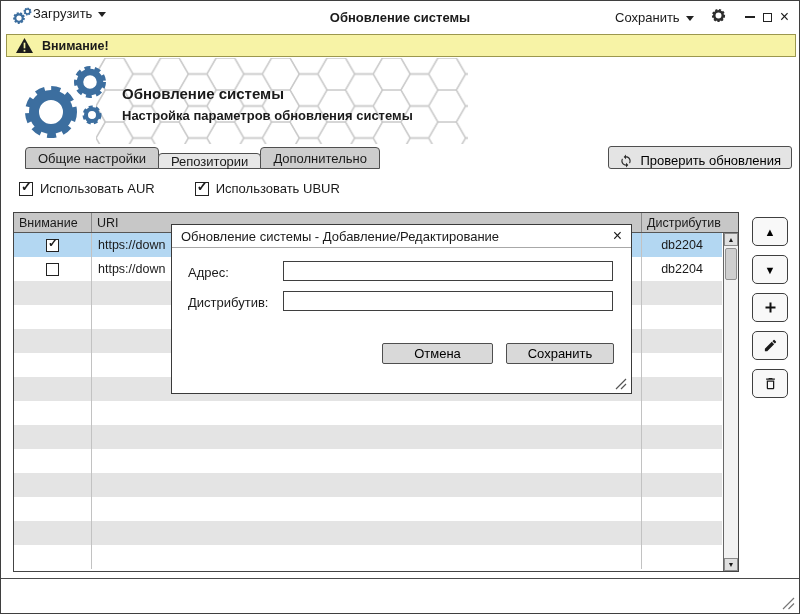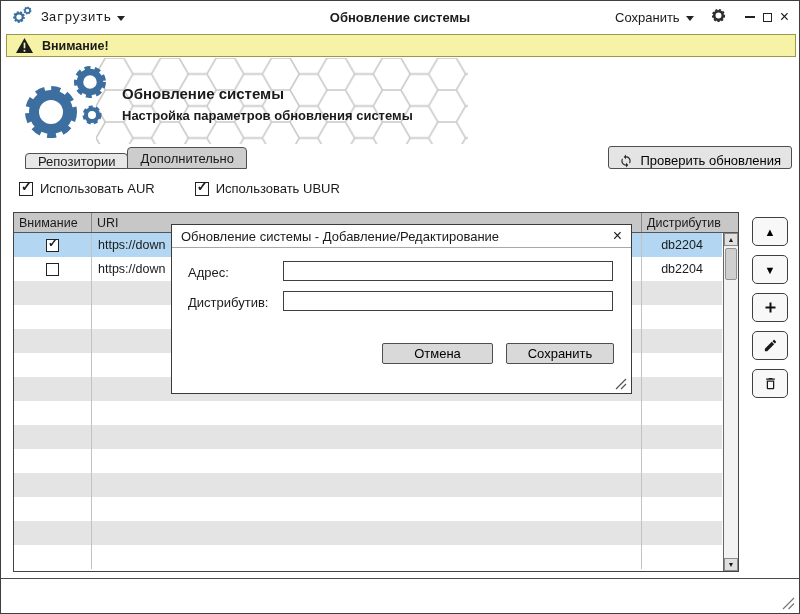--- a/index.html
+++ b/index.html
@@ -2,21 +2,21 @@
 <html style="--sel-color: #b3d7f2; --banner-bg: #f7f3a6; --accent: #3c6e9f;"><head>
 <meta charset="utf-8">
 <style>
   * { margin:0; padding:0; box-sizing:border-box; }
   html,body { width:800px; height:614px; }
   body { font-family:"Liberation Sans", sans-serif; font-size:13px; color:#1a1a1a; background:#fff; position:relative; overflow:hidden; }
   .window { position:absolute; inset:0; border:1px solid #3f3f3f; background:#fff; overflow:hidden; }
 
   
   .titlebar { position:absolute; left:0; top:0; width:100%; height:32px; display:flex; align-items:center; padding:0 10px; }
-  .tb-left { display:flex; align-items:center; gap:8px; z-index:1;font-family:Liberation Mono, monospace; }
+  .tb-left { display:flex; align-items:flex-start; gap:0; z-index:1; }
   .menu-btn { display:flex; align-items:center; gap:6px; background:none; border:none; font:inherit; }
   .caret { width:0; height:0; border-left:4px solid transparent; border-right:4px solid transparent; border-top:5px solid #222; display:inline-block; margin-top:2px; }
   .tb-title { position:absolute; left:0; right:0; text-align:center; font-weight:bold; pointer-events:none; }
   .tb-right { margin-left:auto; display:flex; align-items:center; gap:16px; z-index:1; }
   .winctl { display:flex; align-items:center; gap:8px; margin-left:2px; }
   .ctl-min { width:10px; height:2px; background:#222; display:inline-block; }
   .ctl-max { width:9px; height:9px; border:1.5px solid #222; display:inline-block; }
   .ctl-close { font-size:16px; line-height:1; }
 
   
@@ -168,20 +168,21 @@
         <circle cx="75" cy="20" r="10" stroke-width="6.5"></circle>
         <circle cx="77" cy="53" r="7" stroke-width="5" stroke-dasharray="3.4 2.6"></circle>
         <circle cx="77" cy="53" r="6" stroke-width="4"></circle>
       </g>
     </svg>
   </div>
   <div class="hero-title">Обновление системы</div>
   <div class="hero-sub">Настройка параметров обновления системы</div>
 
   <div class="tabs">
+    <div class="tab">Общие настройки</div>
     <div class="tab active">Репозитории</div>
     <div class="tab">Дополнительно</div>
   </div>
 
   <button class="refresh-btn">
     <svg width="14" height="14" viewBox="0 0 24 24">
       <path fill="#2b2b2b" d="M12 4V1L8 5l4 4V6c3.31 0 6 2.69 6 6 0 1.01-.25 1.97-.7 2.8l1.46 1.46C19.54 15.03 20 13.57 20 12c0-4.42-3.58-8-8-8zm0 14c-3.31 0-6-2.69-6-6 0-1.01.25-1.97.7-2.8L5.24 7.74C4.46 8.97 4 10.43 4 12c0 4.42 3.58 8 8 8v3l4-4-4-4v3z"></path>
     </svg>
     <span>Проверить обновления</span>
   </button>

